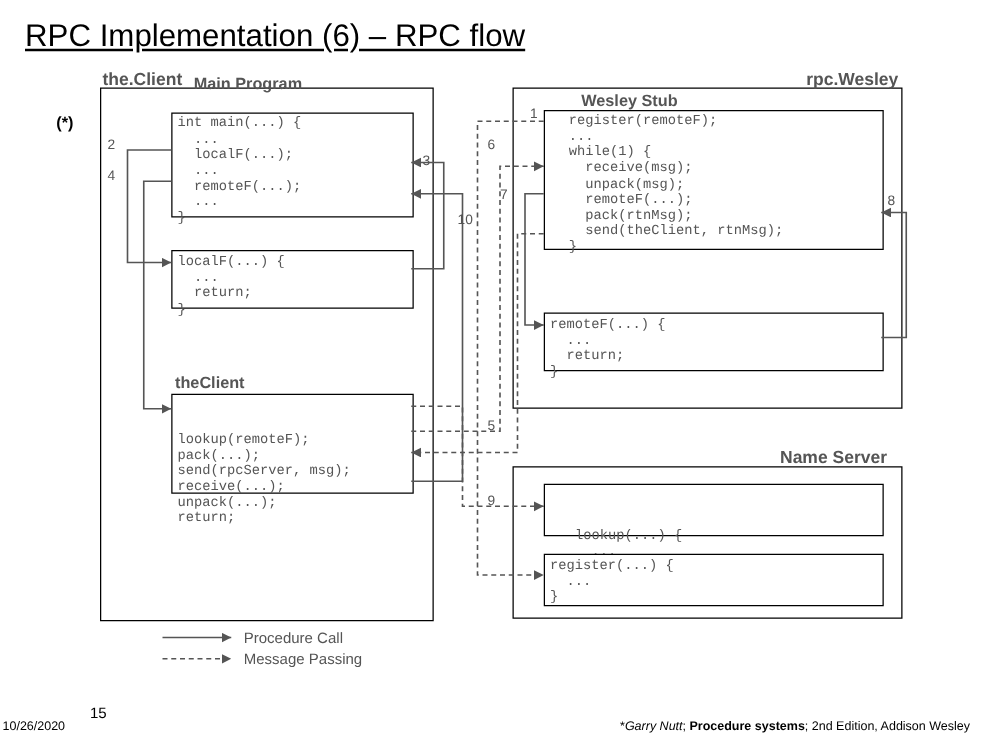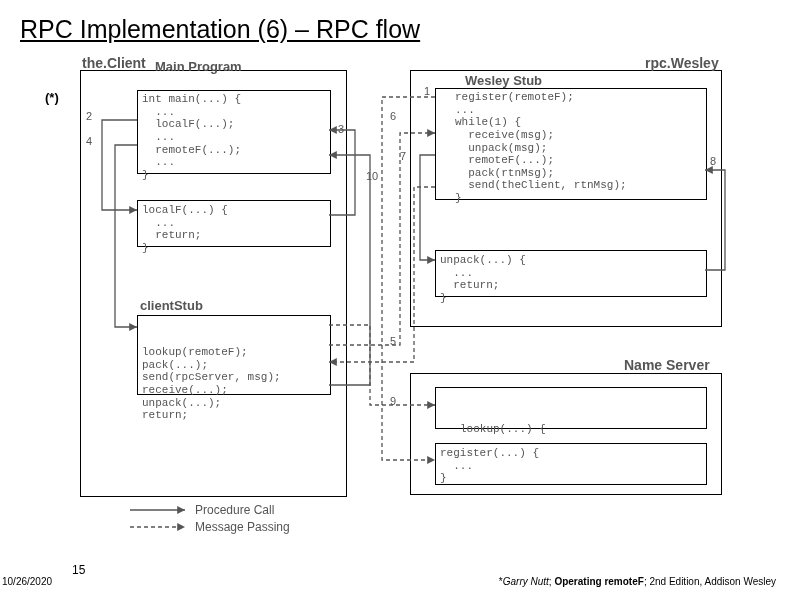--- a/index.html
+++ b/index.html
@@ -120,21 +120,21 @@
   remoteF(...);
   ...
 }</div>
 
   <div class="inner-box" style="left:67px; top:145px; width:192px; height:45px;"></div>
   <div class="code" style="left:72px; top:149px;">localF(...) {
   ...
   return;
 }</div>
 
-  <div class="label label-sm" style="left:70px; top:243px;">clientStub</div>
+  <div class="label label-sm" style="left:70px; top:243px;">theClient</div>
   <div class="inner-box" style="left:67px; top:260px; width:192px; height:78px;"></div>
   <div class="code" style="left:72px; top:263px;margin-top:28px;">lookup(remoteF);
 pack(...);
 send(rpcServer, msg);
 receive(...);
 unpack(...);
 return;</div>
 
   <div class="box" style="left:340px; top:15px; width:310px; height:255px;"></div>
   <div class="label" style="left:575px; top:0px;">rpc.Wesley</div>
@@ -145,21 +145,21 @@
 ...
 while(1) {
   receive(msg);
   unpack(msg);
   remoteF(...);
   pack(rtnMsg);
   send(theClient, rtnMsg);
 }</div>
 
   <div class="inner-box" style="left:365px; top:195px; width:270px; height:45px;"></div>
-  <div class="code" style="left:370px; top:199px;">unpack(...) {
+  <div class="code" style="left:370px; top:199px;">remoteF(...) {
   ...
   return;
 }</div>
 
   <div class="box" style="left:340px; top:318px; width:310px; height:120px;"></div>
   <div class="label" style="left:554px; top:302px;">Name Server</div>
 
   <div class="inner-box" style="left:365px; top:332px; width:270px; height:40px;"></div>
   <div class="code" style="left:390px; top:336px;margin-top:32px;">lookup(...) {
   ...
@@ -213,14 +213,14 @@
   </svg>
 
   <div class="legend-row" style="left:125px; top:448px;">Procedure Call</div>
   <div class="legend-row" style="left:125px; top:465px;">Message Passing</div>
 
 </div>
 
 <div class="footer-date">10/26/2020</div>
 <div class="footer-page">15</div>
 <div class="footer-cite">
-  <span>*</span><span class="auth">Garry Nutt</span><span>; </span><span class="bold">Operating remoteF</span><span>; 2nd Edition, Addison Wesley</span>
+  <span>*</span><span class="auth">Garry Nutt</span><span>; </span><span class="bold">Procedure systems</span><span>; 2nd Edition, Addison Wesley</span>
 </div>
 
 </body></html>

